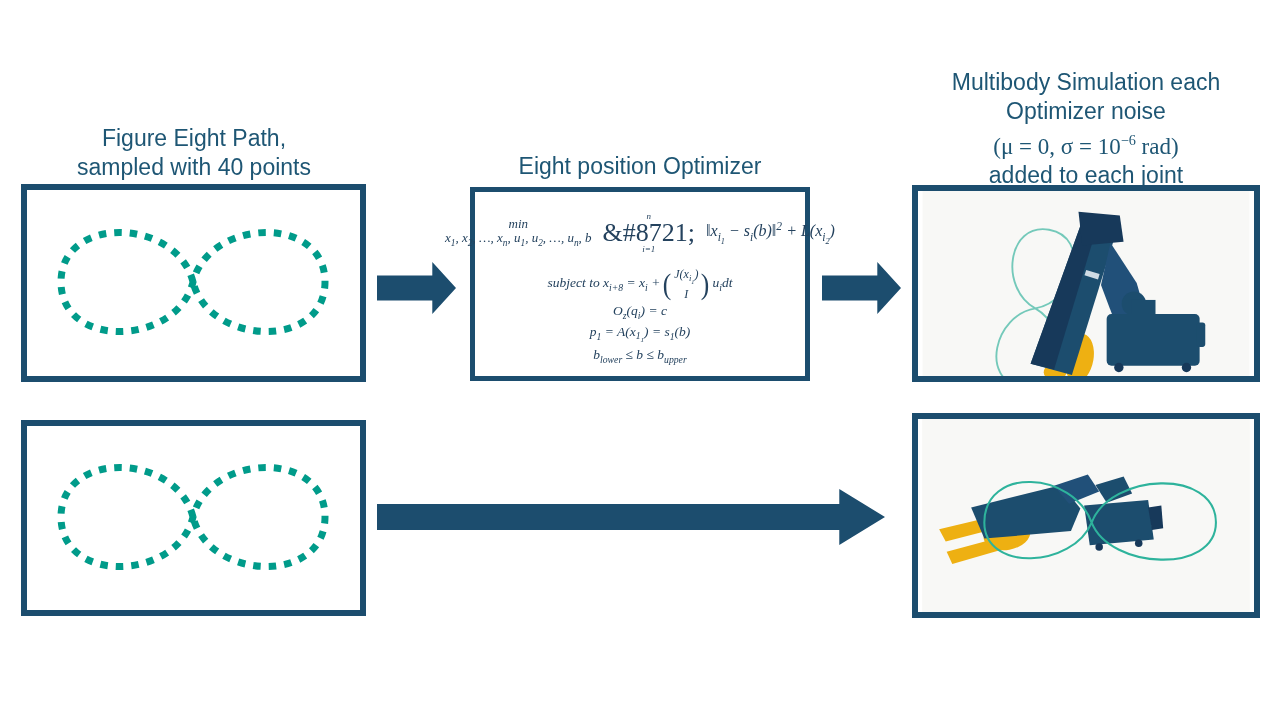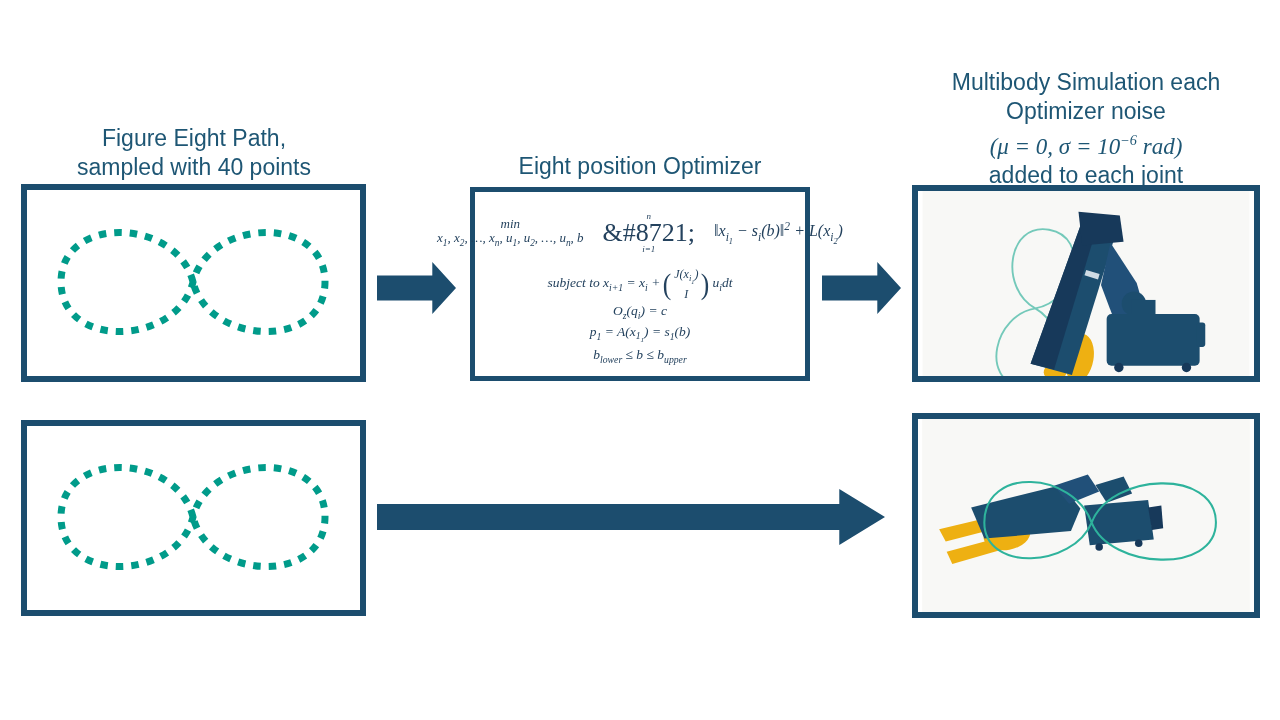--- a/index.html
+++ b/index.html
@@ -11,21 +11,21 @@
     --yellow:#eeb012;
     --panelbg:#f8f8f6;
   }
   html,body{margin:0;padding:0;background:#fff;}
   .canvas{position:relative;width:1280px;height:720px;background:#ffffff;overflow:hidden;
           font-family:"Liberation Sans",sans-serif;}
   .title{position:absolute;color:var(--textblue);text-align:center;font-size:23px;line-height:29px;}
   .t-left{left:22px;top:124px;width:344px;}
   .t-mid{left:460px;top:152px;width:360px;}
   .t-right{left:900px;top:68px;width:372px;}
-  .mathline{font-family:"Liberation Serif",serif;font-style:italic;font-size:23px;}
+  .mathline{font-family:"Liberation Serif",serif;font-size:23px;}
   .mathline sup{font-size:62%;}
   .panel{position:absolute;background:#ffffff;border:6px solid var(--navy);box-sizing:border-box;}
   #p1{left:21px;top:184px;width:345px;height:198px;}
   #p2{left:21px;top:420px;width:345px;height:196px;}
   #pf{left:470px;top:187px;width:340px;height:194px;border-width:5px;}
   #p3{left:912px;top:185px;width:348px;height:197px;}
   #p4{left:912px;top:413px;width:348px;height:205px;}
   .panel svg{display:block;width:100%;height:100%;}
   .arrow{position:absolute;background:var(--navy);}
   .a1{left:377px;top:262px;width:79px;height:52px;
@@ -33,21 +33,21 @@
   .a2{left:822px;top:262px;width:79px;height:52px;
       clip-path:polygon(0 26%,70% 26%,70% 0,100% 50%,70% 100%,70% 74%,0 74%);}
   .a3{left:377px;top:489px;width:508px;height:56px;
       clip-path:polygon(0 27%,91% 27%,91% 0,100% 50%,91% 100%,91% 73%,0 73%);}
   
   .fwrap{width:100%;height:100%;display:flex;flex-direction:column;align-items:center;
          padding-top:20px;box-sizing:border-box;font-family:"Liberation Serif",serif;
          font-style:italic;color:#24425e;}
   .fwrap sub{font-size:72%;}
   .fwrap sup{font-size:72%;}
-  .frow1{display:flex;align-items:center;gap:16px;}
+  .frow1{display:flex;align-items:center;gap:8px;}
   .minstack{display:flex;flex-direction:column;align-items:center;font-size:13px;line-height:14px;white-space:nowrap;}
   .sumstack{display:flex;flex-direction:column;align-items:center;line-height:1;margin:0 3px;}
   .sum-sym{font-size:26px;line-height:24px;font-style:normal;}
   .sum-top,.sum-bot{font-size:9px;}
   .obj{font-size:16px;white-space:nowrap;}
   .frow2{display:flex;align-items:center;margin-top:14px;font-size:13.5px;gap:2px;}
   .paren{font-size:30px;font-style:normal;font-weight:400;transform:scaleX(.85);line-height:30px;}
   .fracstack{display:flex;flex-direction:column;align-items:center;font-size:12px;line-height:12px;}
   .frow3{font-size:13.5px;margin-top:3px;white-space:nowrap;}
   
@@ -99,21 +99,21 @@
           <span>x<sub>1</sub>, x<sub>2</sub>, …, x<sub>n</sub>, u<sub>1</sub>, u<sub>2</sub>, …, u<sub>n</sub>, b</span>
         </span>
         <span class="sumstack">
           <span class="sum-top">n</span>
           <span class="sum-sym">&amp;#8721;</span>
           <span class="sum-bot">i=1</span>
         </span>
         <span class="obj">‖x<sub>i<sub>1</sub></sub> − s<sub>i</sub>(b)‖<sup>2</sup> + L(x<sub>i<sub>2</sub></sub>)</span>
       </div>
       <div class="frow2">
-        <span>subject to x<sub>i+1</sub> = x<sub>i</sub> +</span>
+        <span>subject to x<sub>i+8</sub> = x<sub>i</sub> +</span>
         <span class="paren">(</span>
         <span class="fracstack">
           <span>J(x<sub>i<sub>1</sub></sub>)</span>
           <span>I</span>
         </span>
         <span class="paren">)</span>
         <span>u<sub>i</sub>dt</span>
       </div>
       <div class="frow3">O<sub>z</sub>(q<sub>i</sub>) = c</div>
       <div class="frow3">p<sub>1</sub> = A(x<sub>1<sub>1</sub></sub>) = s<sub>1</sub>(b)</div>

